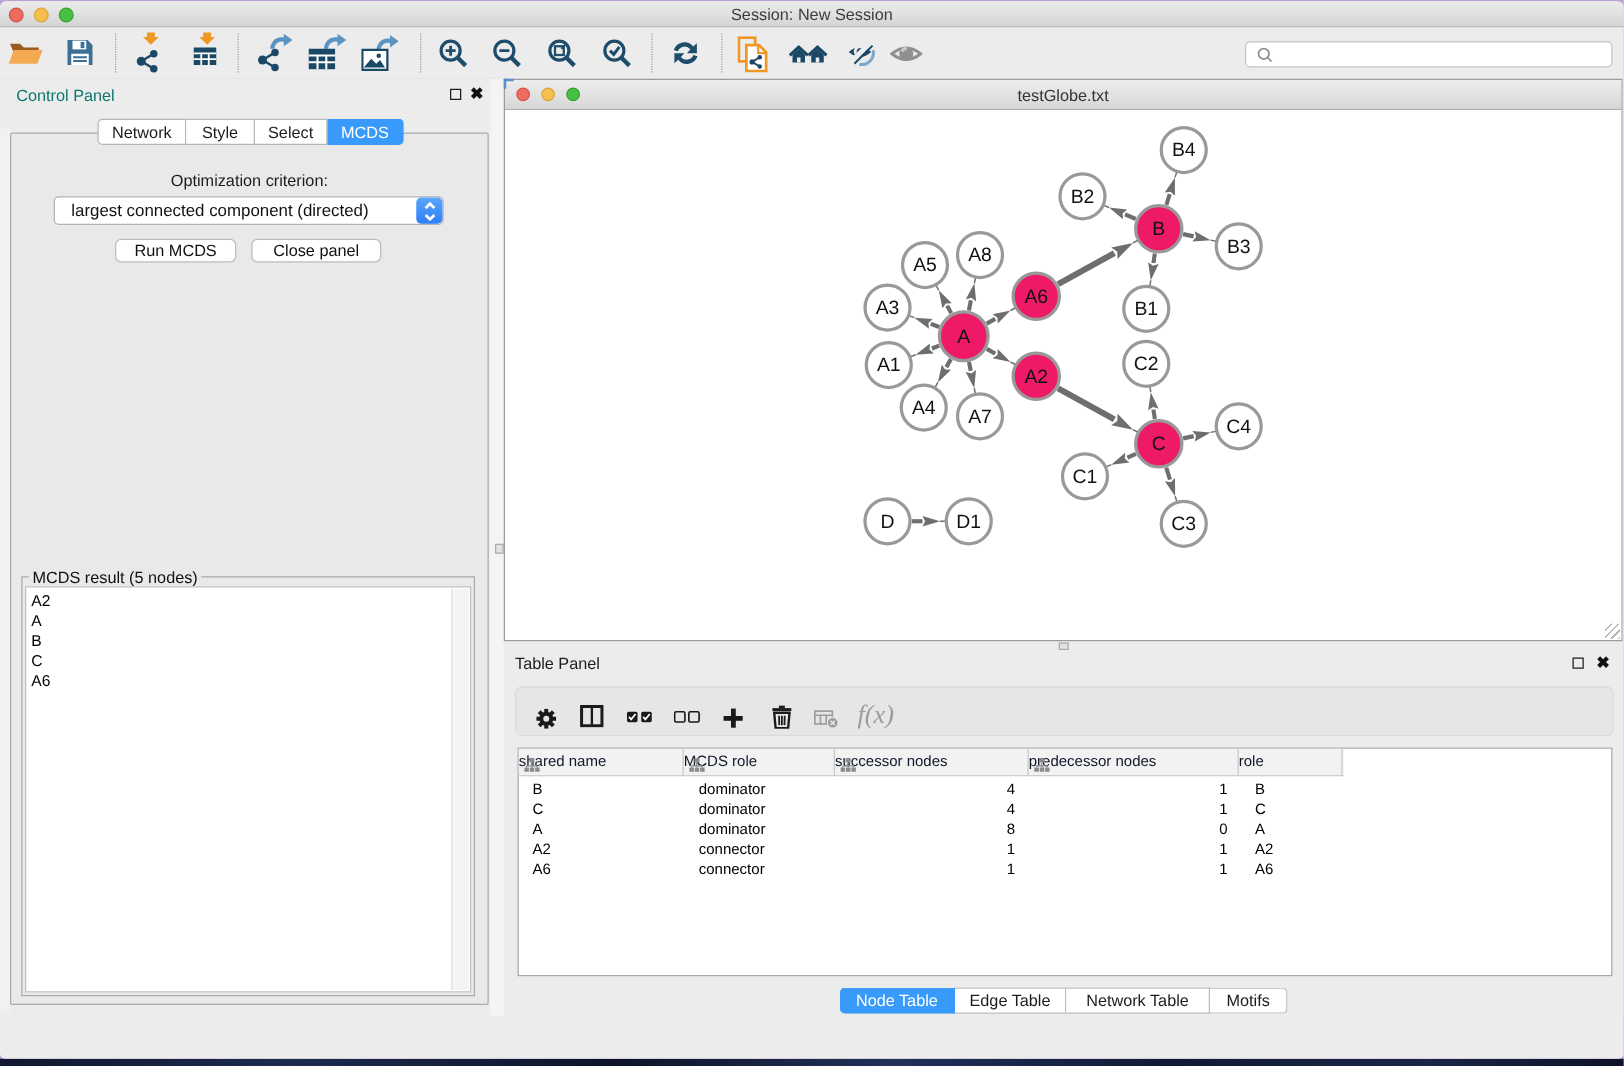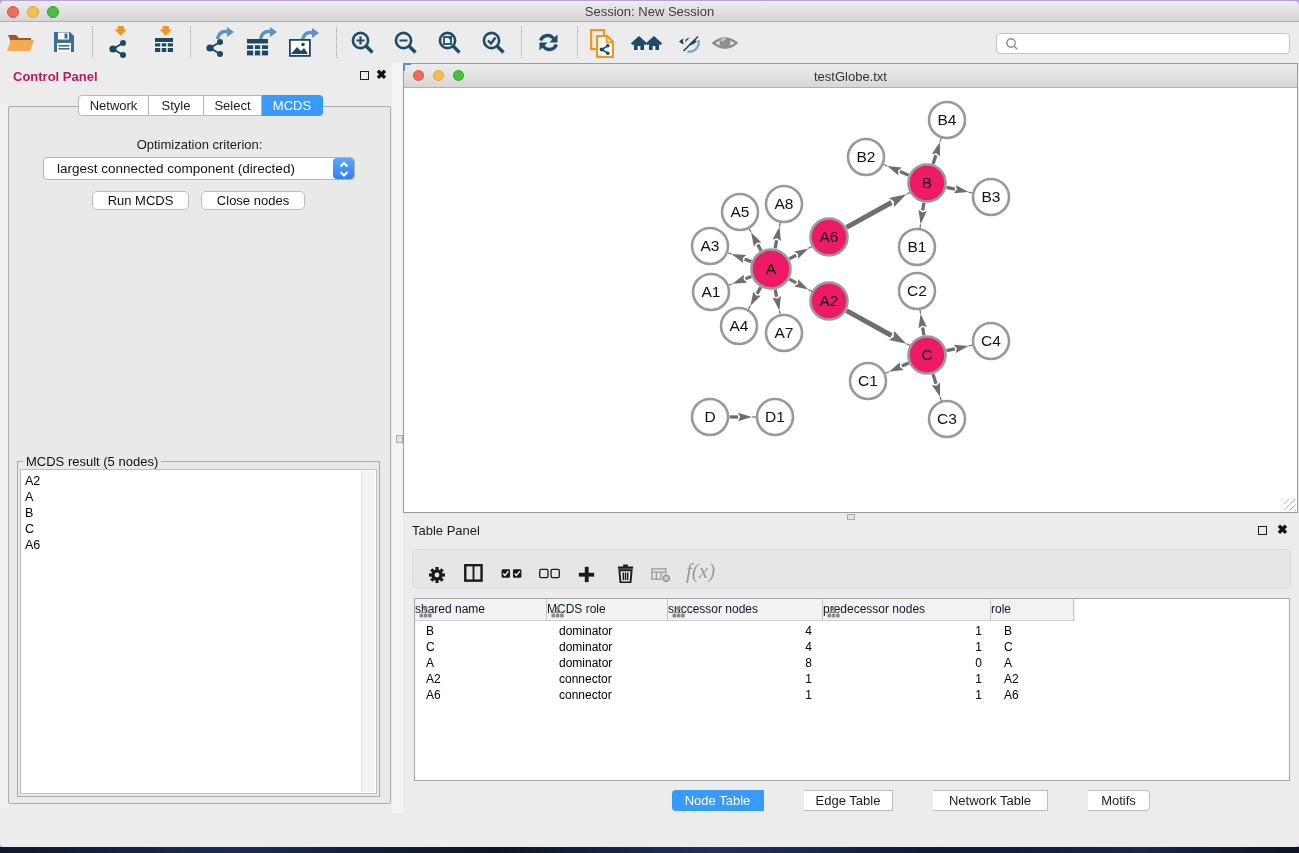--- a/index.html
+++ b/index.html
@@ -22,21 +22,21 @@
 #toolbar { position:absolute; left:0; top:21px; width:100%; height:42px; background:#ececec;
   border-bottom:1px solid #c6c6c6; }
 .sep { position:absolute; top:5px; height:31px; width:0;
   border-left:1px dotted #9f9f9f; }
 .tbi { position:absolute; top:0; }
 #searchbox { position:absolute; left:996px; top:11px; width:294px; height:21px;
   background:#fff; border:1px solid #c3c3c3; border-radius:4px; }
 
 #main { position:absolute; left:0; top:62px; width:1299px; height:750px; background:#ececec; }
 
-#cp-title { position:absolute; left:13px; top:6px; font-size:13px; color:#be185d;font-weight:bold; }
+#cp-title { position:absolute; left:13px; top:6px; font-size:13px; color:#0f766e; }
 .float-ico { position:absolute; top:8px; width:9px; height:9px; border:1.6px solid #1c1c1c; }
 .close-x { position:absolute; top:4px; font-size:13px; font-weight:bold; color:#111; }
 #cp-tabs { position:absolute; left:78px; top:32px; height:21px; display:flex; }
 .cptab { height:21px; line-height:20px; font-size:13px; color:#1c1c1c; text-align:center;
   background:#fff; border:1px solid #b6b6b6; border-left:none; padding:0; }
 .cptab.first { border-left:1px solid #b6b6b6; border-radius:4px 0 0 4px; }
 .cptab.sel { background:#389bfb; color:#fff; border-color:#389bfb; border-radius:0 4px 4px 0; }
 #cp-box { position:absolute; left:8px; top:43px; width:383px; height:698px;
   background:#e9e9e9; border:1px solid #ababab; border-radius:2px; }
 #opt-label { position:absolute; left:0; width:399px; top:74px; text-align:center;
@@ -77,21 +77,21 @@
 #tp-toolbar { position:absolute; left:412px; top:486px; width:879px; height:40px;
   background:#e6e6e6; border:1px solid #dadada; border-radius:6px; }
 #tbl { position:absolute; left:414px; top:535px; width:876px; height:183px; background:#fff;
   border:1px solid #a6a6a6; }
 #tbl-head { position:absolute; left:0; top:0; height:22px; width:660px; background:#f2f2f2;
   border-bottom:1px solid #cfcfcf; display:flex; }
 .hcell { height:22px; border-right:1px solid #c9c9c9; position:relative;
   font-size:12px; color:#0f172a; text-align:left; line-height:21px; }
 .hico { position:absolute; left:4px; top:5px; }
 .trow { position:absolute; font-size:12px; color:#000; height:16px; line-height:16px; }
-#tp-tabs { position:absolute; left:672px; top:727px; height:21px; display:flex;gap:40px; }
+#tp-tabs { position:absolute; left:672px; top:727px; height:21px; display:flex; }
 .tptab { height:21px; line-height:20px; font-size:13px; color:#1c1c1c; text-align:center;
   background:#fff; border:1px solid #bdbdbd; border-left:none; }
 .tptab.sel { background:#389bfb; color:#fff; border-color:#389bfb; border-radius:4px 0 0 4px; }
 .tptab.last { border-radius:0 4px 4px 0; }
 
 #statusbar { position:absolute; left:0; top:811px; width:100%; height:35px;
   background:#ededed; border-top:1px solid #d2d2d2; }
 #sb-btn { position:absolute; left:9px; top:10px; width:28px; height:21px; background:#fdfdfd;
   border:1px solid #b0b0b0; }
 #mem-btn { position:absolute; right:9px; top:8px; width:77px; height:23px; background:#f8f8f8;
@@ -275,21 +275,21 @@
     </div>
     <div id="combo">largest connected component (directed)
       <div class="step">
         <svg width="22" height="23">
           <path d="M7.5 8.5 L11 5 L14.5 8.5" fill="none" stroke="#fff" stroke-width="2.2"></path>
           <path d="M7.5 14 L11 17.5 L14.5 14" fill="none" stroke="#fff" stroke-width="2.2"></path>
         </svg>
       </div>
     </div>
     <div class="btn" style="left:92px; width:97px">Run MCDS</div>
-    <div class="btn" style="left:201px; width:104px">Close nodes</div>
+    <div class="btn" style="left:201px; width:104px">Close panel</div>
     <div id="fieldset">
       <legend>MCDS result (5 nodes)</legend>
       <div id="mcds-list">A2<br>A<br>B<br>C<br>A6
         <div id="mcds-scroll"></div>
       </div>
     </div>
     <div id="netwin">
       <div id="net-title">
         <div class="tl t1"></div>
           <div class="tl t2"></div>

